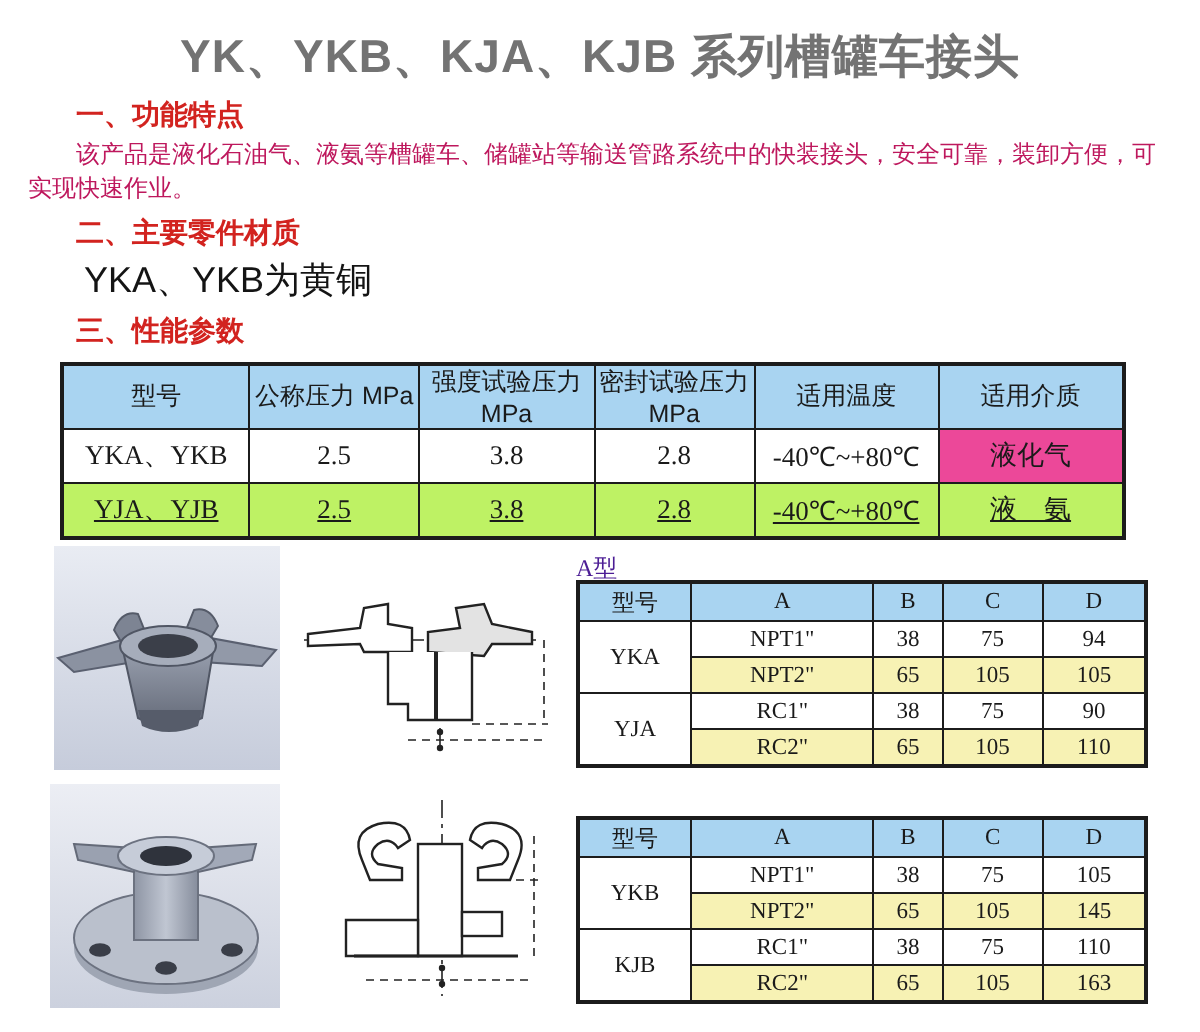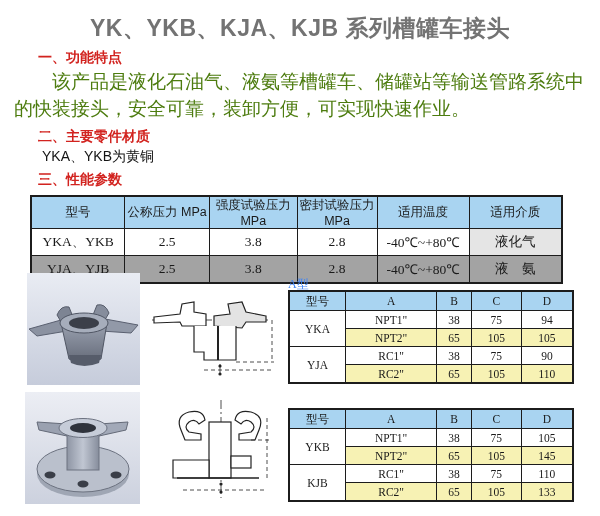--- a/index.html
+++ b/index.html
@@ -11,53 +11,53 @@
   .title{
     text-align:center;font-size:23px;font-weight:bold;
     padding-top:13px;letter-spacing:0.5px;color:#737373;
   }
   .sec-heading{
     color:#d2231f;font-weight:bold;font-size:14px;
     margin:5px 0 2px 38px;
     font-family:Liberation Mono, monospace;
   }
   .body-par{
-    font-size:19px;line-height:1.42;margin:1px 12px 0 14px;
-    text-indent:2em;color:#4d7c0f;
+    font-size:12px;line-height:1.42;margin:1px 12px 0 14px;
+    text-indent:2em;color:#be185d;
   }
   .materials{
-    display:flex;gap:44px;margin:2px 0 1px 42px;font-size:14px;color:#141414;
+    display:flex;gap:44px;margin:2px 0 1px 42px;font-size:18px;color:#141414;
   }
   
   table{border-collapse:collapse;padding-left:44px;}
   .perf-table{
     margin:6px 0 0 30px;width:533px;
     font-family:"Liberation Serif", serif;
     border:2px solid #1c1c1c;
   }
   .perf-table th,.perf-table td{
     border:1.5px solid #1c1c1c;text-align:center;padding:0;
   }
   .perf-table th{
     background:#a9d4f1;font-weight:normal;font-size:12.5px;height:25px;
     font-family:"Liberation Sans", sans-serif;
   }
   .perf-table td{height:26px;font-size:13.5px;margin-left:33px;}
   .c-model{width:95px}.c-nom{width:87px}.c-str{width:90px}
   .c-seal{width:82px}.c-temp{width:92px}.c-med{width:95px}
-  .row-yellow td{background:#a3a3a3;}
-  td.cell-lightblue{background:#e5e5e5;}
+  .row-yellow td{background:#bef264;text-decoration:underline;}
+  td.cell-lightblue{background:#ec4899;}
   
   .figure-area{position:absolute;left:0;top:268px;width:600px;height:248px;}
   .photo{
     position:absolute;border:0;display:block;
   }
   .drawing{position:absolute;}
   .dims-label{
-    position:absolute;font-size:12px;color:#3b82f6;
+    position:absolute;font-size:12px;color:#4c1d95;
     font-family:"Liberation Serif", serif;
   }
   .dims-table{
     position:absolute;width:286px;border:2px solid #1c1c1c;
     font-family:"Liberation Serif", serif;
   }
   .dims-table th,.dims-table td{
     border:1.2px solid #1c1c1c;text-align:center;padding:0;font-size:11.5px;
   }
   .dims-table th{background:#a9d4f1;font-weight:normal;height:18px;}
@@ -259,18 +259,18 @@
       <td rowspan="2" class="model-cell">KJB</td>
       <td>RC1"</td>
       <td>38</td>
       <td>75</td>
       <td>110</td>
     </tr>
     <tr class="yellow">
       <td>RC2"</td>
       <td>65</td>
       <td>105</td>
-      <td>133</td>
+      <td>163</td>
     </tr>
   </tbody>
     </table>
 
 </div>
 
 </body></html>

